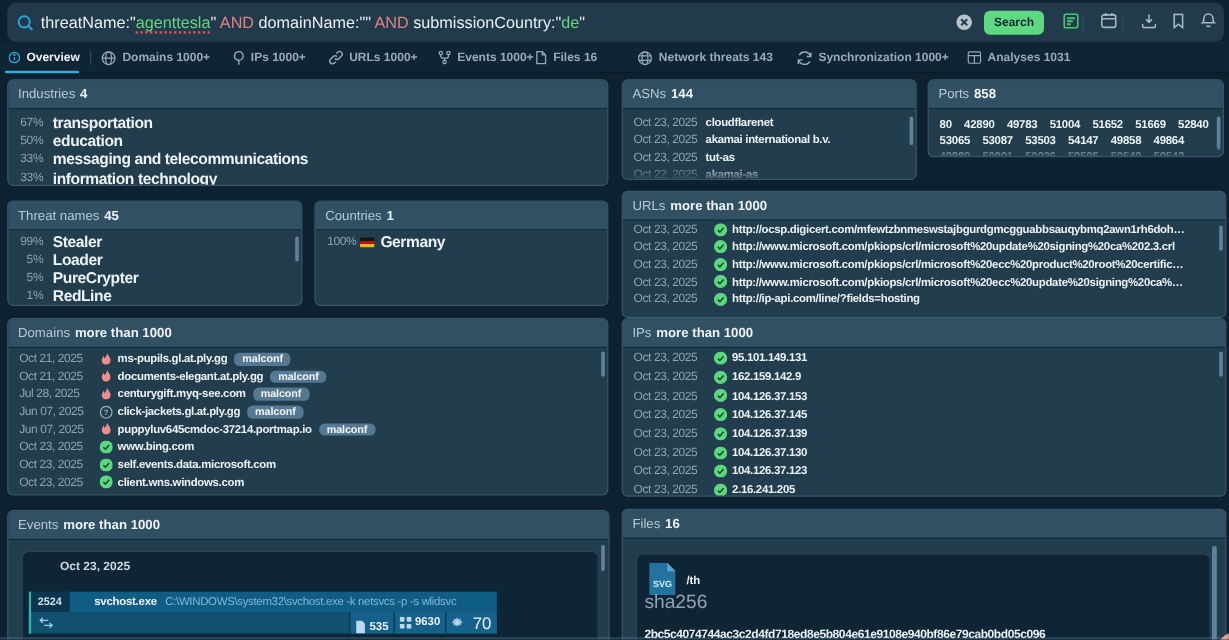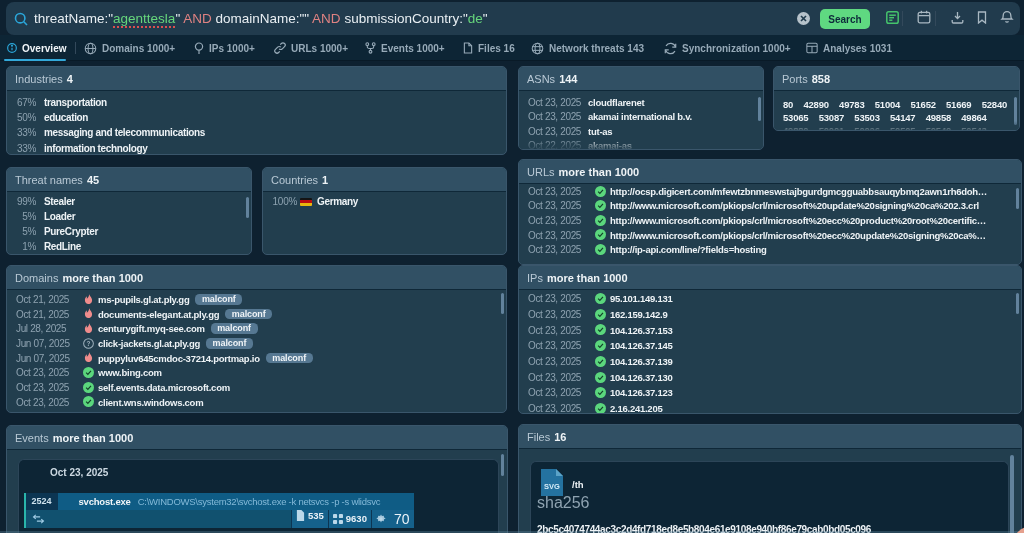--- a/index.html
+++ b/index.html
@@ -15,21 +15,21 @@
 .xcirc { position:absolute; left:791px; top:10px; width:13px; height:13px; border-radius:50%; background:#b6c2ca; display:flex; align-items:center; justify-content:center; }
 .vsep { position:absolute; top:9px; width:1px; height:15px; background:#33495b; }
 .tabs { position:absolute; left:0; top:35px; width:1024px; height:26px; background:#0d2535; border-bottom:1px solid #091a27; }
 .tab { position:absolute; top:0; height:26px; display:flex; align-items:center; gap:5px; font-size:10px; font-weight:700; color:#97aab8; white-space:nowrap; }
 .tab.active { color:#f0f5f8; }
 .card { position:absolute; background:#223e4e; border:1px solid #3a566b; border-radius:5px; overflow:hidden; }
 .chead { height:24px; background:#315064; display:flex; align-items:center; padding-left:8px; font-size:11px; color:#b9c9d5; border-bottom:1px solid #0f2838;text-align:center; }
 .chead b { color:#eef3f6; font-weight:700; margin-left:4px; font-size:11px; }
 .prow { display:flex; align-items:center; font-size:10px; }
 .prow .pct { width:29px; text-align:right; color:#8da2b0; letter-spacing:-0.3px; }
-.prow .nm { margin-left:8px; color:#eef3f6; font-weight:700; font-size:10px; letter-spacing:-0.35px; }
+.prow .nm { margin-left:8px; color:#eef3f6; font-weight:700; font-size:13px; letter-spacing:-0.35px; }
 .drow { display:flex; align-items:center; }
 .drow .dt { width:53px; margin-left:9px; color:#8fa3b1; white-space:nowrap; font-size:10px; letter-spacing:-0.35px; }
 .drow .ic { width:12px; margin-left:13px; display:flex; justify-content:center; }
 .drow .vl { margin-left:4px; color:#eef3f6; font-weight:700; white-space:nowrap; font-size:9.5px; letter-spacing:-0.25px; }
 .badge { background:#567892; color:#f0f4f7; font-size:9px; font-weight:700; border-radius:4.5px; padding:0 6.5px; height:10.5px; line-height:10.5px; margin-left:6px; letter-spacing:-0.1px; }
 .sbar { position:absolute; width:3px; border-radius:2px; background:#62829c; }
 svg { display:block; }
 </style>
 </head>
 <body>
@@ -109,21 +109,21 @@
   </div>
   <div class="tab" style="left:365px">
     <svg width="11" height="12" viewBox="0 0 12 13" fill="none" stroke="#97aab8" stroke-width="1.2">
         <circle cx="2.5" cy="2.3" r="1.5"></circle>
         <circle cx="9.5" cy="2.3" r="1.5"></circle>
         <circle cx="6" cy="10.6" r="1.5"></circle>
         <path d="M2.5 3.8 v1.2 a2 2 0 0 0 2 2 h3 a2 2 0 0 0 2-2 V3.8 M6 7 v2.1"></path>
       </svg>
     Events 1000+
   </div>
-  <div class="tab" style="left:463px">
+  <div class="tab" style="left:446px">
     <svg width="10" height="12" viewBox="0 0 11 13" fill="none" stroke="#97aab8" stroke-width="1.2">
         <path d="M1.5 1 h5 l3 3 v8 h-8 z"></path>
         <path d="M6.5 1 v3 h3"></path>
       </svg>
     Files 16
   </div>
   <div class="tab" style="left:531px">
     <svg width="13" height="13" viewBox="0 0 14 14" fill="none" stroke="#97aab8" stroke-width="1.1">
         <circle cx="7" cy="7" r="5.7"></circle>
         <ellipse cx="7" cy="7" rx="2.6" ry="5.7"></ellipse>
@@ -480,21 +480,21 @@
             <span style="color:#f0f5f8; font-weight:700; margin-left:21px; letter-spacing:-0.2px">svchost.exe</span>
             <span style="color:#83b9d8; margin-left:7px; letter-spacing:-0.25px">C:\WINDOWS\system32\svchost.exe -k netsvcs -p -s wlidsvc</span>
           </div>
       </div>
       <div style="display:flex; height:18px; border-left:2px solid #2ab5ab; background:#11516f; align-items:center">
         <svg style="margin-left:6px" width="13" height="10" viewBox="0 0 14 11" fill="none" stroke="#9fcbe4" stroke-width="1.2">
             <path d="M4 1 L1.5 3.2 L4 5.4 M1.8 3.2 h7"></path>
             <path d="M10 5.6 l2.5 2.2 L10 10 M12.2 7.8 h-7"></path>
           </svg>
         <div style="flex:1"></div>
-        <div style="display:flex; height:100%; align-items:flex-start; background:#15618b; border-left:1px solid #0c3552; padding:0 4px; gap:3px">
+        <div style="display:flex; height:100%; align-items:flex-end; background:#15618b; border-left:1px solid #0c3552; padding:0 4px; gap:3px">
             <svg width="9" height="11" viewBox="0 0 10 12" fill="#bcd8ea">
               <path d="M1 0 h5 l3 3 v9 h-8 z"></path>
             </svg>
             <span style="font-size:9.5px; font-weight:700; color:#eaf2f8">535</span>
           </div>
         <div style="display:flex; height:100%; align-items:center; background:#15618b; border-left:1px solid #0c3552; padding:0 4px; gap:3px">
             <svg width="10" height="10" viewBox="0 0 11 11" fill="#bcd8ea">
               <rect x="0" y="0" width="4.5" height="4.5" rx="1"></rect>
               <rect x="6.5" y="0" width="4.5" height="4.5" rx="1"></rect>
               <rect x="0" y="6.5" width="4.5" height="4.5" rx="1"></rect>

